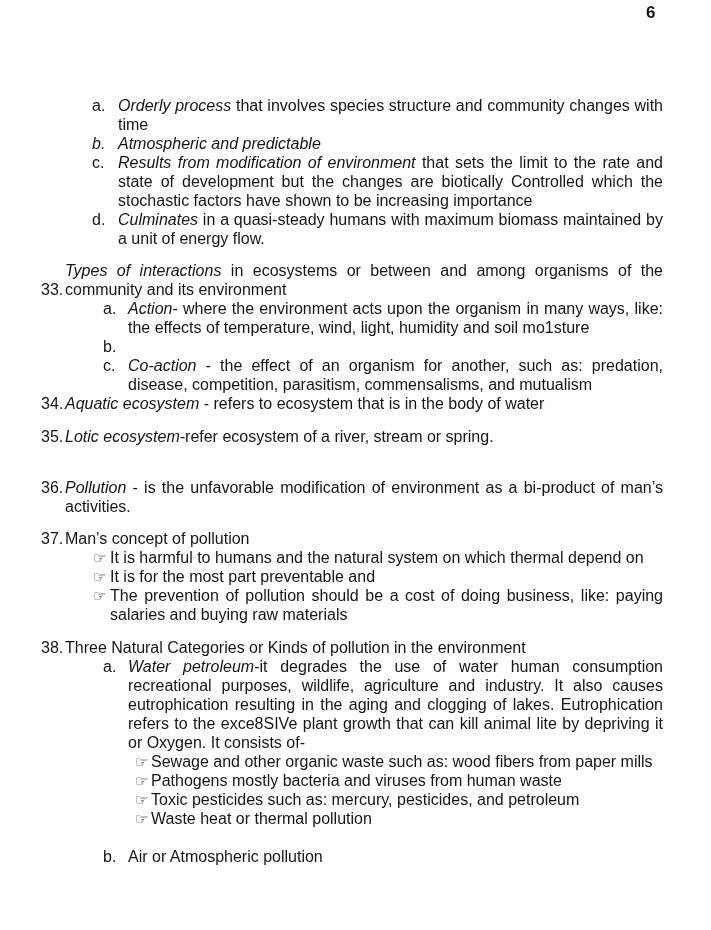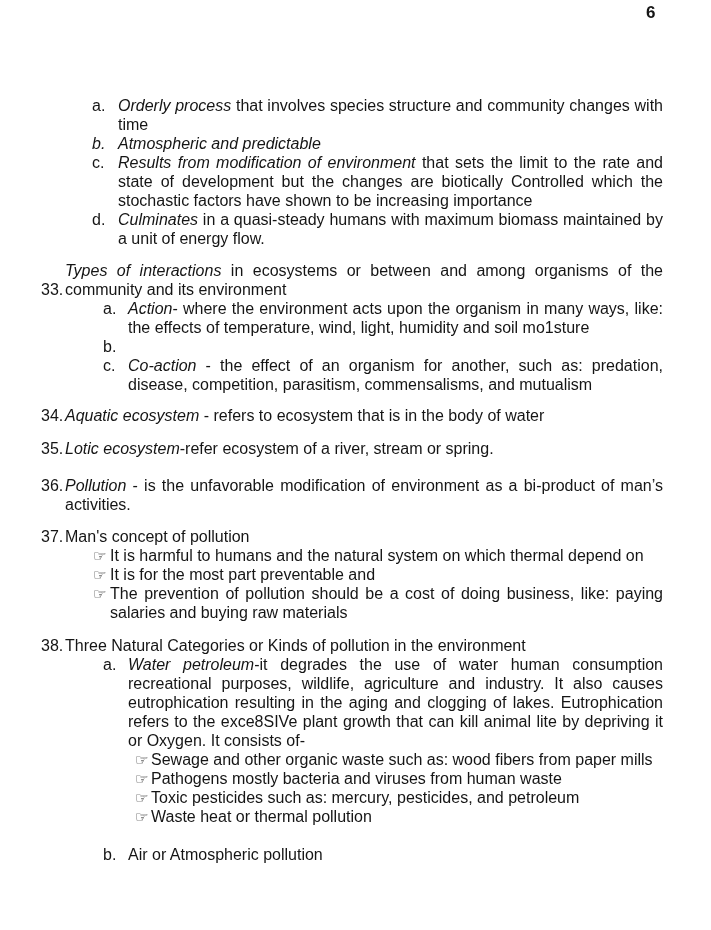--- a/index.html
+++ b/index.html
@@ -53,29 +53,29 @@
         <span class="lbl">a.</span>
         <span class="txt"><span class="it">Action</span><span class="">- where the environment acts upon the organism in many ways, like: the effects of temperature, wind, light, humidity and soil mo1sture</span></span>
       </div>
       <div class="li alpha2">
         <span class="lbl">b.</span>
       </div>
       <div class="li alpha2">
         <span class="lbl">c.</span>
         <span class="txt"><span class="it">Co-action</span><span class=""> - the effect of an organism for another, such as: predation, disease, competition, parasitism, commensalisms, and mutualism</span></span>
       </div>
-      <div class="li num" style="margin-top: 12px;">
+      <div class="li num" style="">
         <span class="lbl">34.</span>
         <span class="txt"><span class="it">Aquatic ecosystem</span><span class=""> - refers to ecosystem that is in the body of water</span></span>
       </div>
       <div class="li num" style="margin-top: 14px;">
         <span class="lbl">35.</span>
         <span class="txt"><span class="it">Lotic ecosystem</span><span class="">-refer ecosystem of a river, stream or spring.</span></span>
       </div>
-      <div class="li num" style="margin-top: 18px;">
+      <div class="li num" style="margin-top: 32px;">
         <span class="lbl">36.</span>
         <span class="txt"><span class="it">Pollution</span><span class=""> - is the unfavorable modification of environment as a bi-product of man’s activities.</span></span>
       </div>
       <div class="li num" style="margin-top: 13px; align-items: center;">
         <span class="lbl">37.</span>
         <span class="txt"><span class="">Man's concept of pollution</span></span>
       </div>
       <div class="li hand1">
         <span class="lbl">☞</span>
         <span class="txt"><span class="">It is harmful to humans and the natural system on which thermal depend on</span></span>

